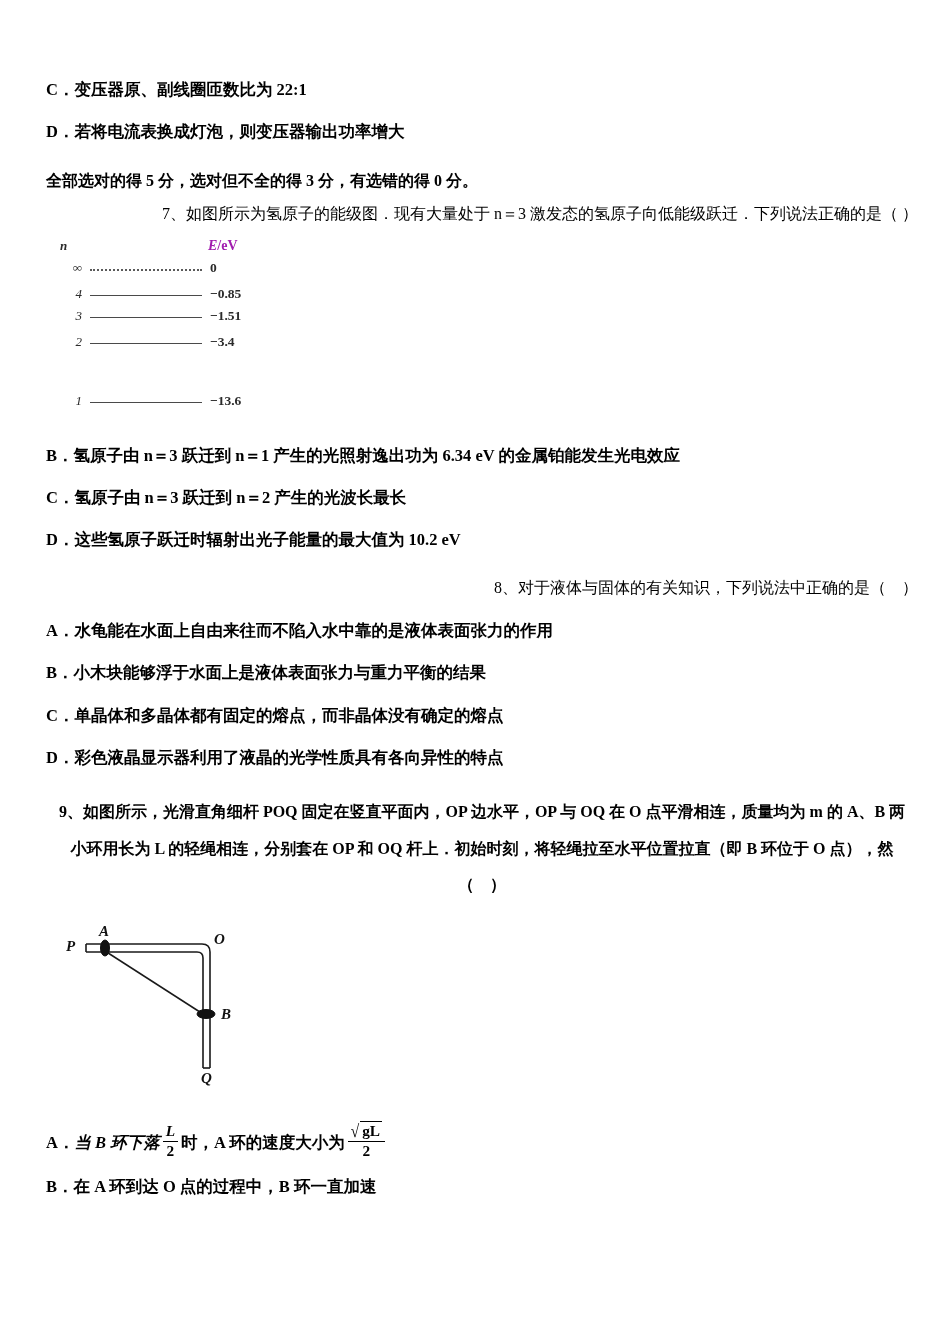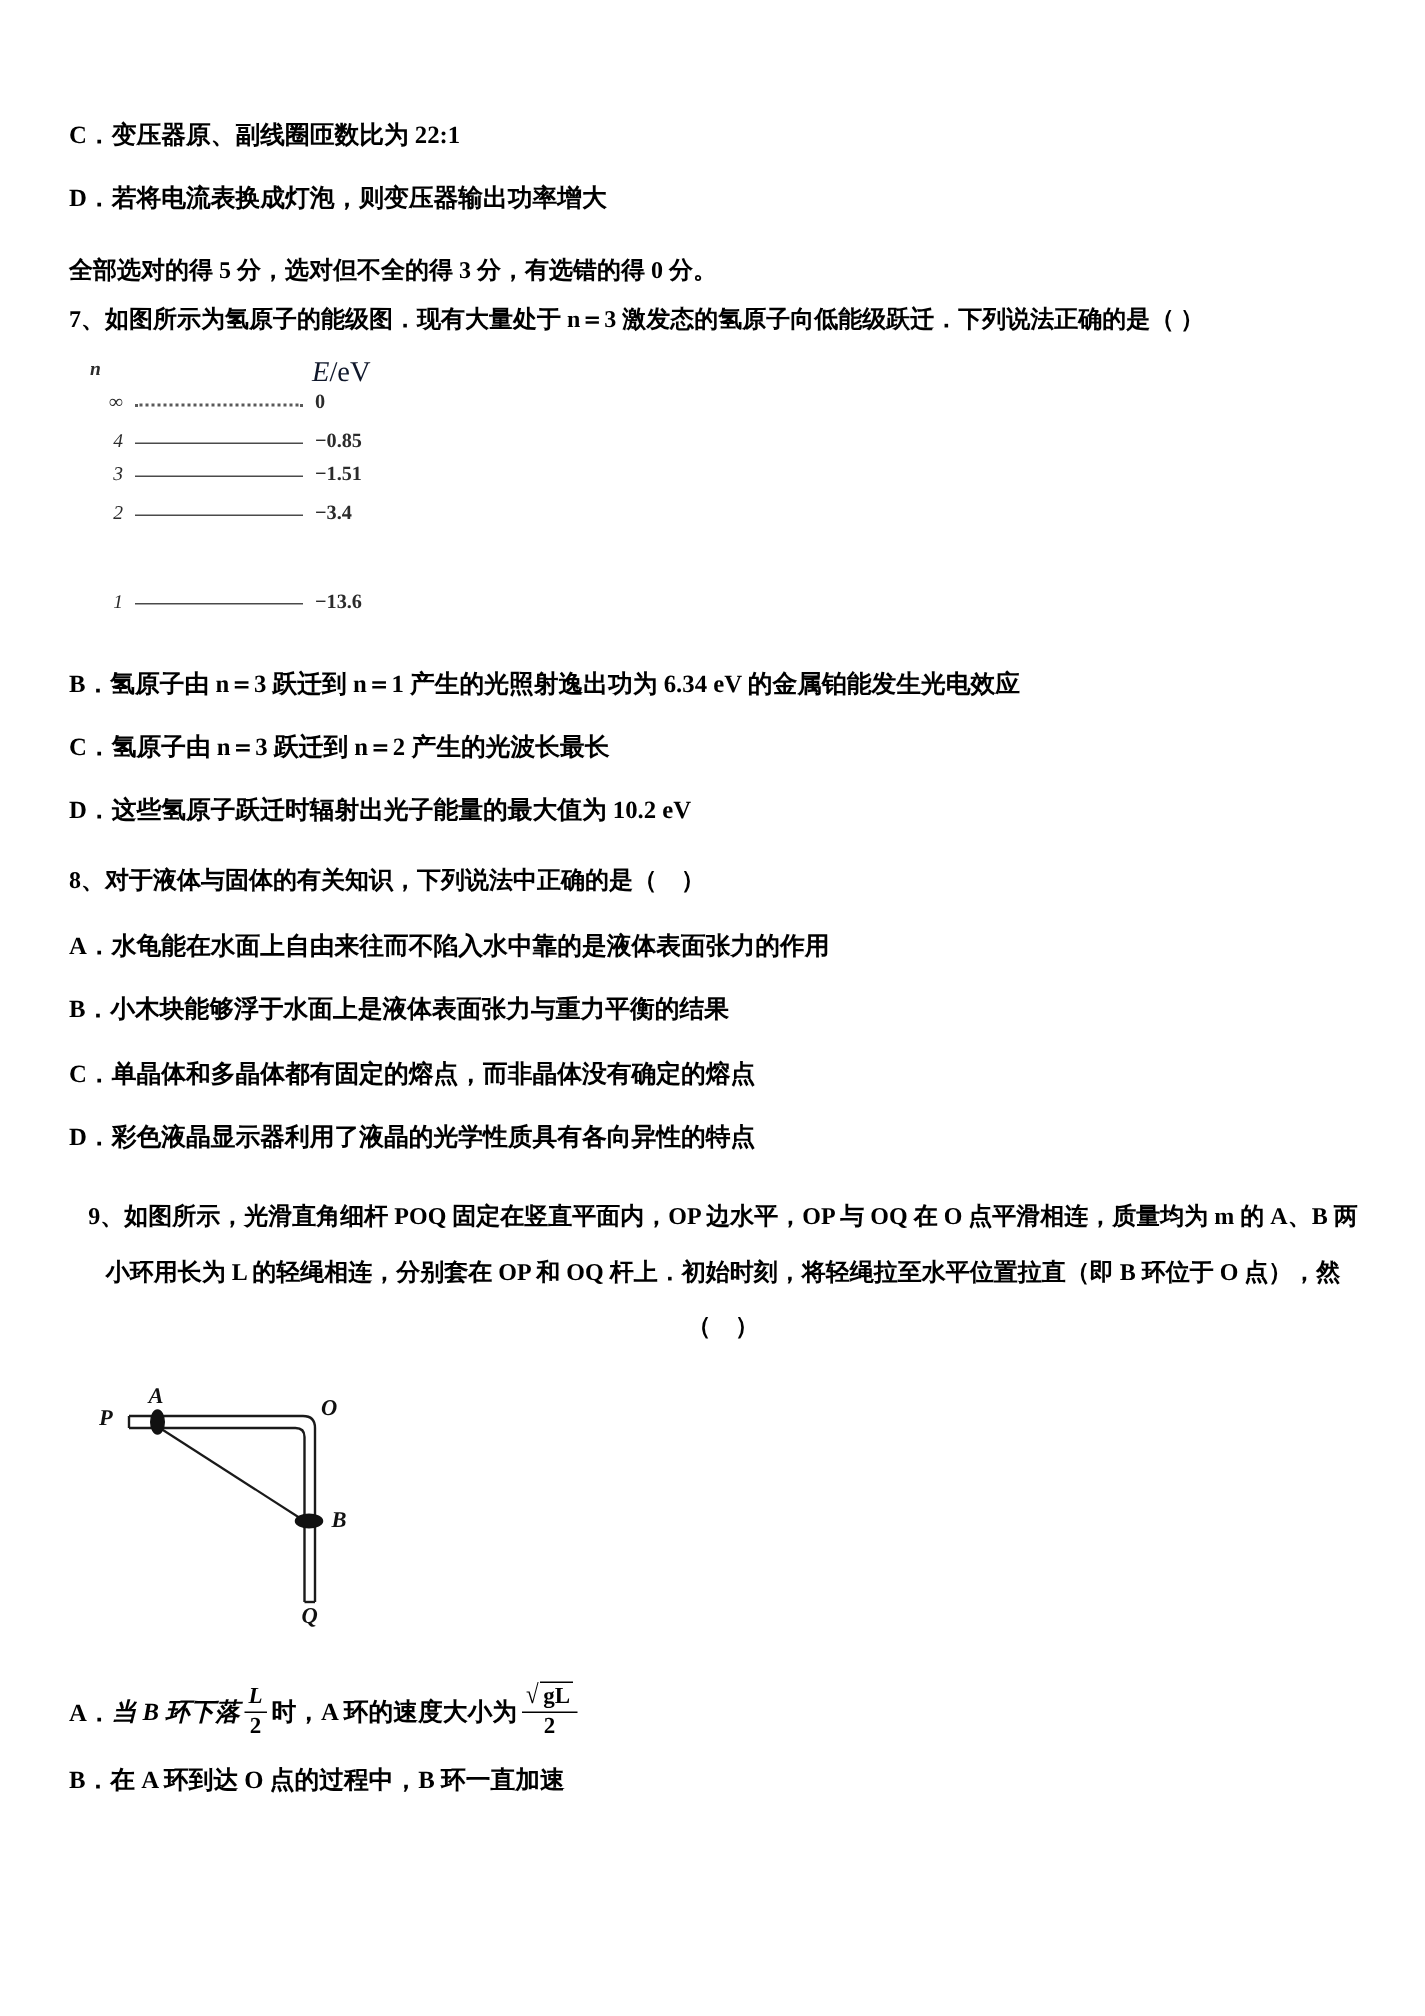--- a/index.html
+++ b/index.html
@@ -41,24 +41,25 @@
   }
   .section-head {
     font-size: 16px;
     font-weight: bold;
     line-height: 1.62;
     margin: 0 0 2px 0;
     white-space: nowrap;
   }
   .qline {
     font-size: 16px;
-    font-weight: bold;
+    font-weight: normal;
     line-height: 1.5;
     margin: 0;
     white-space: nowrap;
+    text-align: right;
   }
   .q9line {
     font-size: 16px;
     font-weight: bold;
     line-height: 2.3;
     margin: 0;
     white-space: nowrap;
     text-align: center;
   }
   .ital {
@@ -109,23 +110,24 @@
     top: 0;
     font-size: 13px;
     font-style: italic;
     font-weight: bold;
     color: #2b2b2b;
   }
   .energy-fig .hdr-e {
     position: absolute;
     left: 148px;
     top: 0;
-    font-size: 19px;
-    color: #0f172a;
-    white-space: nowrap;
+    font-size: 14px;
+    color: #a21caf;
+    white-space: nowrap;
+    font-weight: bold;
   }
   .energy-fig .hdr-e .ei { font-style: italic; }
 
   
   .poq-fig {
     position: relative;
     width: 250px;
     height: 185px;
     margin: 14px 0 0 18px;
   }

